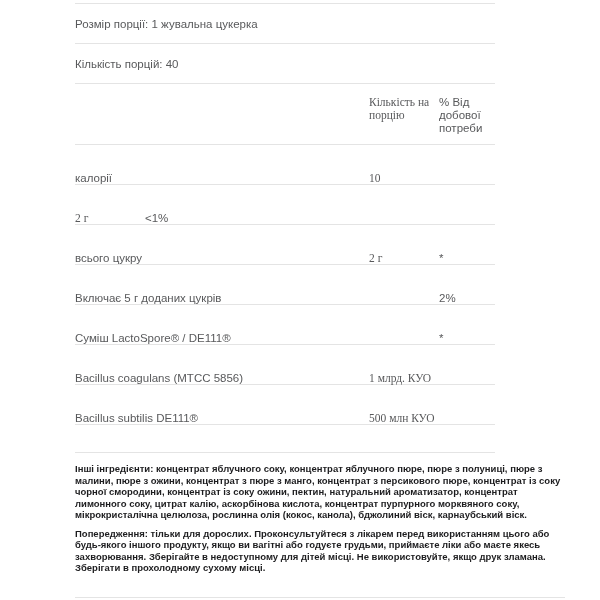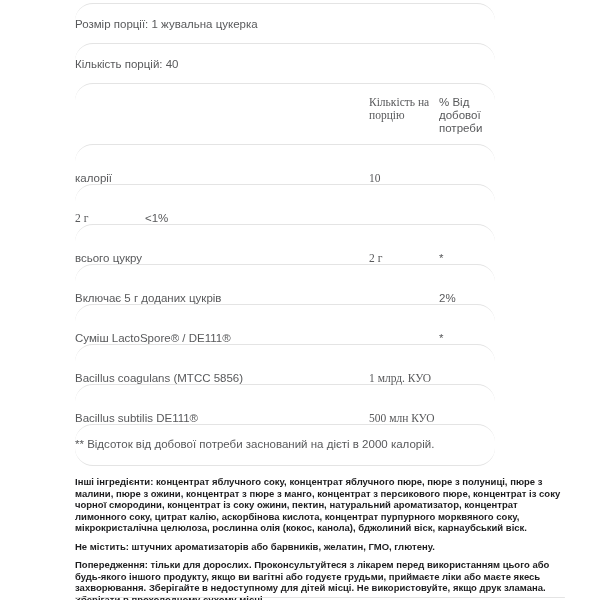--- a/index.html
+++ b/index.html
@@ -1,16 +1,16 @@
 <!DOCTYPE html>
 <html lang="uk"><head>
 <meta charset="utf-8">
 <title>Supplement Facts</title>
 <style>
-  * { margin: 0; padding: 0; box-sizing: border-box; border-radius: 18px; }
+  * { margin: 0; padding: 0; box-sizing: border-box; }
   html, body { background: #ffffff; }
   body {
     width: 600px; height: 600px;
     font-family: "Liberation Sans", sans-serif;
     -webkit-font-smoothing: antialiased;
   }
   .page {
     position: relative;
     width: 600px; height: 600px;
     overflow: hidden;
@@ -120,26 +120,24 @@
       <div class="c-dv"></div>
     </div>
 
     <div class="row">
       <div class="c-label">Bacillus subtilis DE111®</div>
       <div class="c-amount">500 млн КУО</div>
       <div class="c-dv"></div>
     </div>
 
     <div class="footnotes">
-      <p>** Відсоток від добової потреби заснований на дієті в 2000 калорій.</p>
     </div>
 
   </section>
 
   <section class="details">
     <p>Інші інгредієнти: концентрат яблучного соку, концентрат яблучного пюре, пюре з полуниці, пюре з малини, пюре з ожини, концентрат з пюре з манго, концентрат з персикового пюре, концентрат із соку чорної смородини, концентрат із соку ожини, пектин, натуральний ароматизатор, концентрат лимонного соку, цитрат калію, аскорбінова кислота, концентрат пурпурного морквяного соку, мікрокристалічна целюлоза, рослинна олія (кокос, канола), бджолиний віск, карнаубський віск.</p>
-    <p>Не містить: штучних ароматизаторів або барвників, желатин, ГМО, глютену.</p>
     <p>Попередження: тільки для дорослих. Проконсультуйтеся з лікарем перед використанням цього або будь-якого іншого продукту, якщо ви вагітні або годуєте грудьми, приймаєте ліки або маєте якесь захворювання. Зберігайте в недоступному для дітей місці. Не використовуйте, якщо друк зламана. Зберігати в прохолодному сухому місці.</p>
   </section>
 
   <div class="bottom-rule"></div>
 
 </div>
 
 </body></html>

